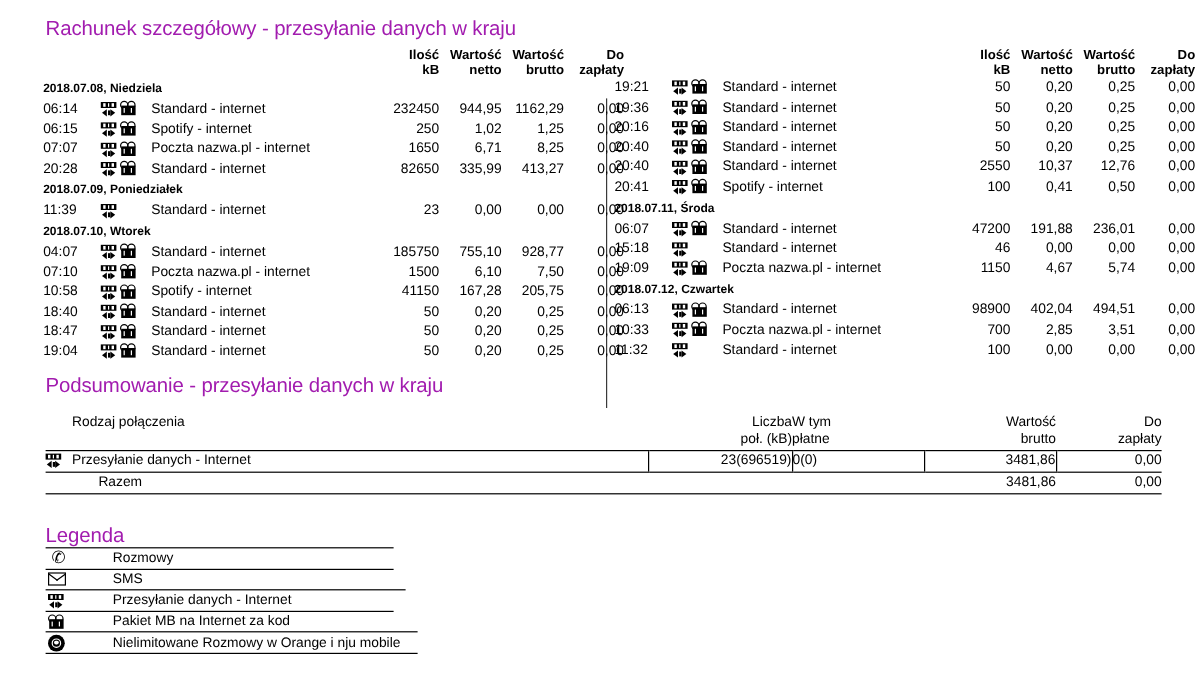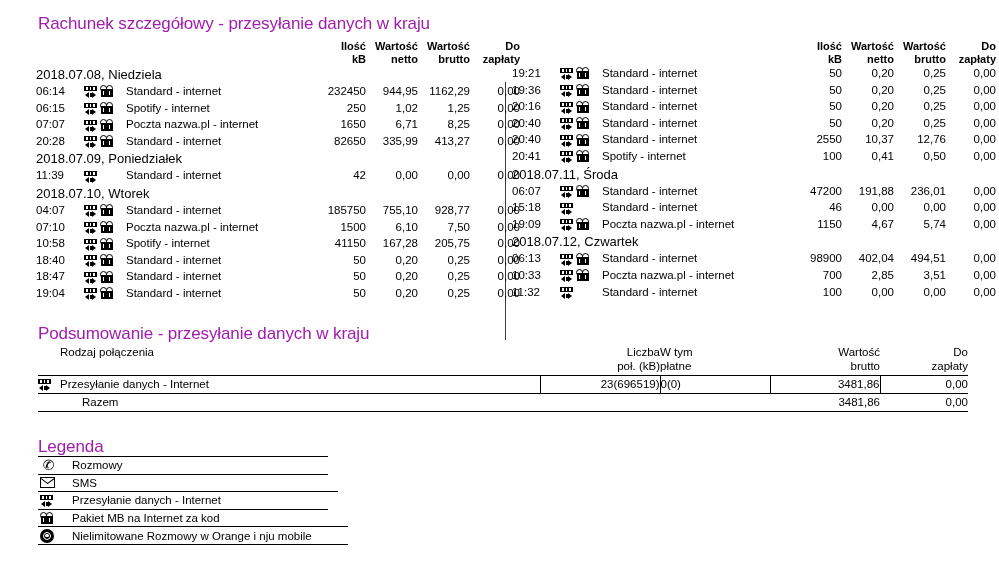--- a/index.html
+++ b/index.html
@@ -19,21 +19,21 @@
 
   h1.section-title {
     position: absolute;
     margin: 0;
     font-size: 17px;
     font-weight: normal;
     letter-spacing: -0.1px;
     color: #a21caf;
   }
   #title-detail { left: 38px; top: 14px; }
-  #title-summary { left: 38px; top: 324px; }
+  #title-summary { left: 38px; top: 312px; }
   #title-legend  { left: 38px; top: 437px; font-size: 17px; }
 
   
   #detail { position: absolute; left: 0; top: 40px; width: 884px; height: 262px; }
   .col { position: absolute; top: 0; width: 470px; }
   #col-left  { left: 36px; }
   #col-right { left: 512px; }
 
   .divider {
     position: absolute;
@@ -66,22 +66,22 @@
   .c-time  { width: 48px;  text-align: left;  padding-left: 10px; margin-top: 35px; }
   .c-icons { width: 42px;  text-align: left; }
   .c-desc  { width: 176px; text-align: left; }
   .c-kb    { width: 64px;  text-align: right; }
   .c-net   { width: 52px;  text-align: right; }
   .c-gross { width: 52px;  text-align: right; }
   .c-pay   { width: 50px;  text-align: right; padding-right: 12px; }
 
   tr.row td { height: 16.6px; line-height: 16.6px; font-size: 11.5px; }
   tr.date-row td {
-    font-weight: normal;
-    font-size: 13px;
+    font-weight: bold;
+    font-size: 10px;
     height: 17px;
     line-height: 17px;
     padding-left: 0px;
     padding-top: 1px;
   }
 
   
   .ico { display: inline-block; vertical-align: middle; position: relative; }
 
   
@@ -209,21 +209,21 @@
     height: 16.6px;
     border-top: 1px solid #000;
     font-size: 11.5px;
   }
   .leg-row:last-child { border-bottom: 1px solid #000; }
   .leg-ico {
     width: 30px; min-width: 30px;
     display: flex; align-items: center; justify-content: flex-start;
     padding-left: 2px;
   }
-  .leg-txt { padding-left: 2px; white-space: nowrap; }
+  .leg-txt { padding-left: 2px; white-space: nowrap; margin-left: 22px; }
 </style>
 </head>
 <body>
 
 <div class="page">
 
   <h1 class="section-title" id="title-detail">Rachunek szczegółowy - przesyłanie danych w kraju</h1>
 
   <div id="detail">
     <div class="divider"></div>
@@ -325,21 +325,21 @@
               <td colspan="7">2018.07.09, Poniedziałek</td>
             </tr>
             <tr class="row">
               <td class="c-time">11:39</td>
               <td class="c-icons"><span class="ico ico-data"><span class="bar">
                     <i></i>
                     <i></i>
                     <i></i>
                   </span><span class="tri left"></span><span class="tri right"></span><span class="stem"></span></span></td>
               <td class="c-desc">Standard - internet</td>
-              <td class="c-kb">42</td>
+              <td class="c-kb">23</td>
               <td class="c-net">0,00</td>
               <td class="c-gross">0,00</td>
               <td class="c-pay">0,00</td>
             </tr>
             <tr class="date-row">
               <td colspan="7">2018.07.10, Wtorek</td>
             </tr>
             <tr class="row">
               <td class="c-time">04:07</td>
               <td class="c-icons"><span class="ico ico-data"><span class="bar">

